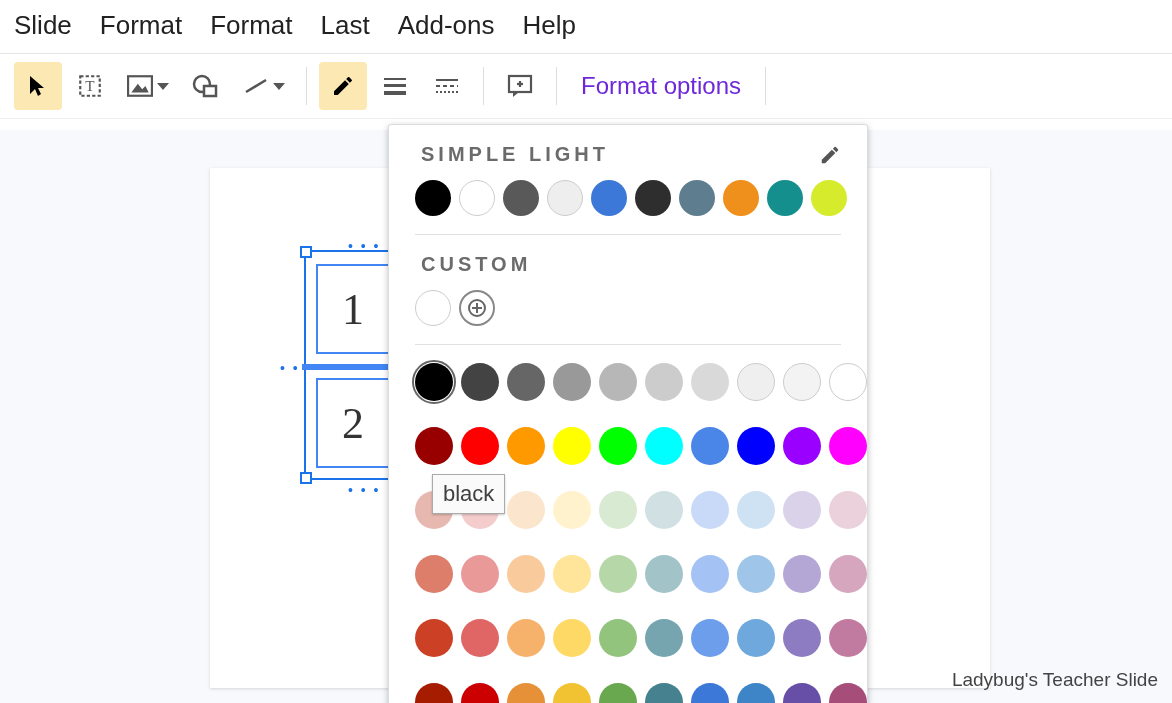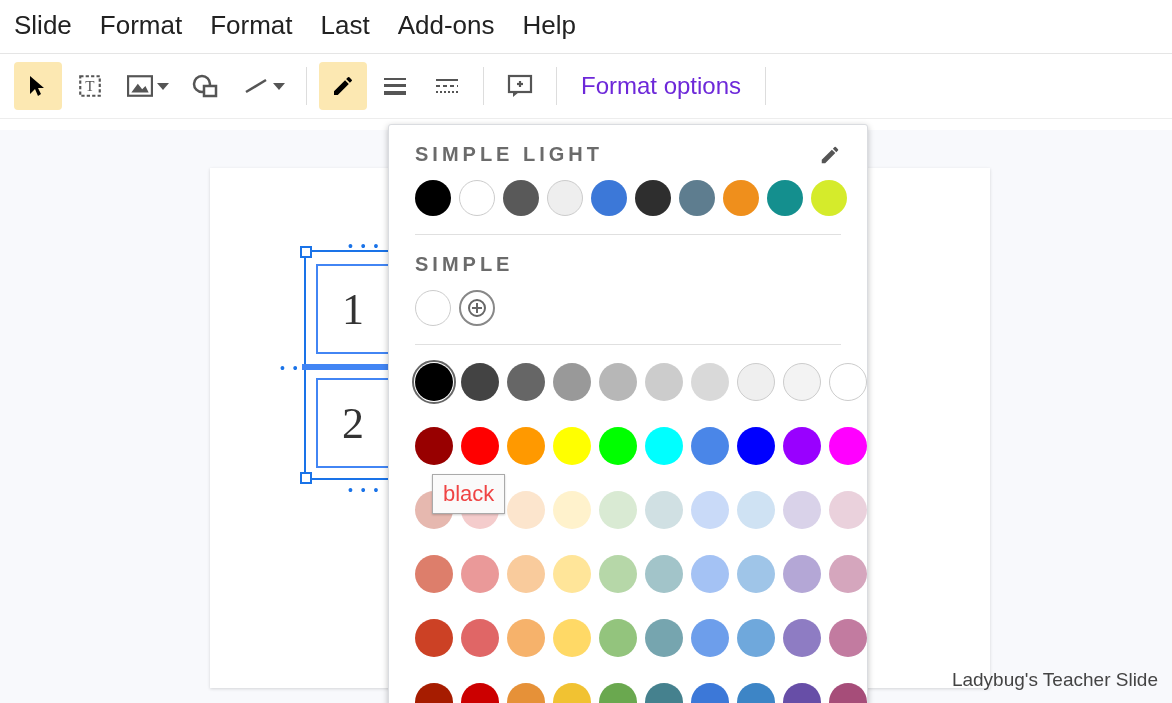--- a/index.html
+++ b/index.html
@@ -137,20 +137,21 @@
     display: flex;
     align-items: center;
     justify-content: space-between;
     margin-bottom: 14px;
   }
   .panel-title {
     font-size: 20px;
     font-weight: 600;
     letter-spacing: 4px;
     color: #6b6b6b;
+    margin-left: 6px;
   }
   .swatch-row {
     display: flex;
     gap: 8px;
     margin-bottom: 18px;
   }
   .swatch {
     width: 36px;
     height: 36px;
     border-radius: 50%;
@@ -177,21 +178,21 @@
   .grid .swatch { width: 38px; height: 38px; flex: 0 0 38px;}
   .swatch.selected { outline: 2px solid #666; outline-offset: 1px; }
   .tooltip {
     position: absolute;
     top: 474px;
     left: 432px;
     background: #fafafa;
     border: 1px solid #aaa;
     padding: 6px 10px;
     font-size: 22px;
-    color: #ef4444;
+    color: #404040;
     z-index: 60;
     box-shadow: 0 1px 2px rgba(0,0,0,0.2);
   }
   .watermark {
     position: absolute;
     bottom: 12px;
     right: 14px;
     font-size: 19px;
     color: #444;
     font-family: "Segoe UI", Arial, sans-serif;
@@ -303,21 +304,21 @@
       <div class="swatch" style="background: rgb(89, 89, 89);"></div>
       <div class="swatch bordered" style="background: rgb(238, 238, 238);"></div>
       <div class="swatch" style="background: rgb(60, 120, 216);"></div>
       <div class="swatch" style="background: rgb(46, 46, 46);"></div>
       <div class="swatch" style="background: rgb(94, 125, 143);"></div>
       <div class="swatch" style="background: rgb(239, 143, 28);"></div>
       <div class="swatch" style="background: rgb(20, 143, 142);"></div>
       <div class="swatch" style="background: rgb(213, 235, 43);"></div>
     </div>
   <hr class="panel-hr">
-  <div class="panel-title" style="margin-bottom:14px">SIMPLE</div>
+  <div class="panel-title" style="margin-bottom:14px">CUSTOM</div>
   <div class="swatch-row" id="custom-row">
   <div class="swatch bordered" style="background: rgb(255, 255, 255);"></div>
       <div class="add-custom">
         <svg width="20" height="20" viewBox="0 0 20 20">
           <circle cx="10" cy="10" r="8" fill="none" stroke="#666" stroke-width="2"></circle>
           <line x1="10" y1="5" x2="10" y2="15" stroke="#666" stroke-width="2"></line>
           <line x1="5" y1="10" x2="15" y2="10" stroke="#666" stroke-width="2"></line>
         </svg>
       </div>
     </div>

